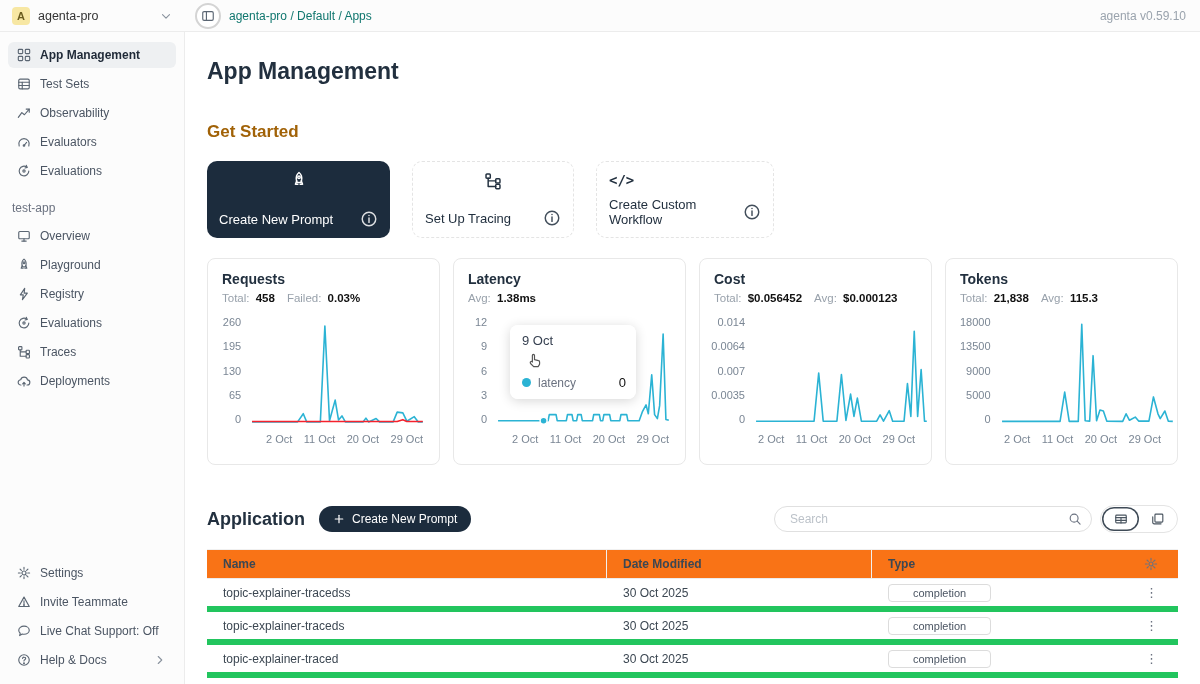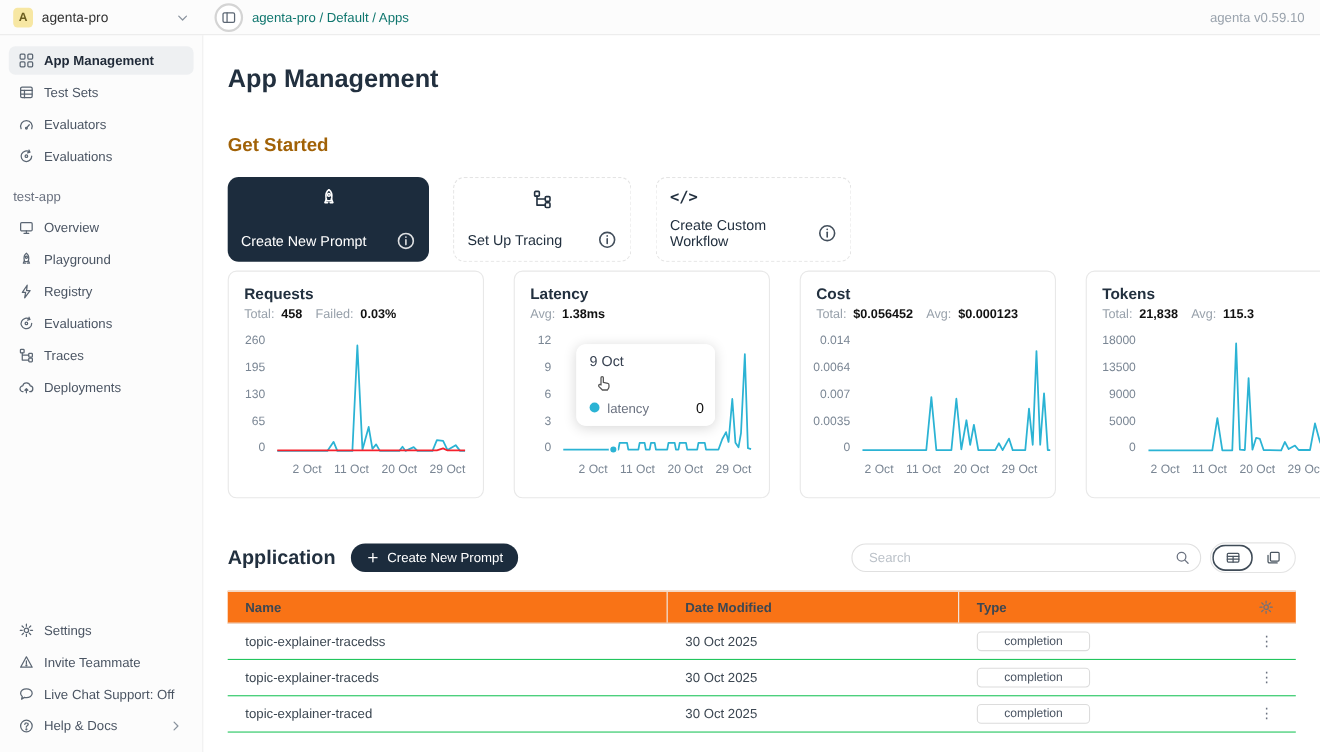--- a/index.html
+++ b/index.html
@@ -43,21 +43,21 @@
   .gs-card.dark{background:#1c2c3d;color:#fff;width:183px;}
   .gs-card.light{background:#fff;border:1px dashed #e4e4e4;color:#22303f;}
   .gs-card.w2{width:162px;} .gs-card.w3{width:178px;}
   .gs-label-row{display:flex;align-items:center;justify-content:space-between;
     font-size:13px;font-weight:500;gap:8px;}
   .gs-card .icon svg{width:18px;height:18px;}
   .gs-info{color:inherit;opacity:.85;}
   .gs-info svg{width:14px;height:14px;}
   .code-glyph{font-family:"DejaVu Sans Mono",monospace;font-size:14px;font-weight:600;}
   
-  .charts-row{display:flex;gap:27px;margin-top:8px;}
+  .charts-row{display:flex;gap:13px;margin-top:20px;}
   .chart-card{width:233px;height:207px;border:1px solid #e8e8e8;border-radius:8px;
     background:#fff;padding:12px 14px;position:relative;}
   .ch-title{font-size:14px;font-weight:600;color:#22303f;}
   .ch-stats{margin-top:5px;font-size:11.5px;color:#98a1ab;display:flex;gap:12px;}
   .ch-stats b{color:#111;font-weight:700;margin-left:3px;}
   .ch-body{display:flex;margin-top:13px;height:108px;}
   .ch-ylab{width:40px;display:flex;flex-direction:column-reverse;justify-content:space-between;
     align-items:flex-end;padding-right:9px;font-size:11px;color:#7a8694;line-height:1;}
   .ch-svg{flex:1;height:108px;overflow:visible;}
   .ch-xlab{margin-left:40px;display:flex;justify-content:space-between;font-size:11px;
@@ -84,21 +84,21 @@
     color:#333;font-family:inherit;min-width:0;}
   .search-box input::placeholder{color:#bcc2c9;}
   .search-btn{border:none;background:none;color:#6b7280;padding:0;display:flex;cursor:pointer;}
   .view-toggle{height:28px;border:1px solid #e4e4e4;border-radius:15px;background:#fff;
     display:flex;padding:1px;}
   .seg{width:37px;height:24px;border:none;background:none;display:flex;align-items:center;
     justify-content:center;color:#4a5560;cursor:pointer;padding:0;}
   .seg.active{box-shadow:inset 0 0 0 1.5px #3f4b57;border-radius:13px;}
   
   .table{margin-top:16px;}
-  .trow{display:flex;align-items:center;height:33px;border-bottom:1px solid #22c55e;
+  .trow{display:flex;align-items:center;height:33px;border-bottom:6px solid #22c55e;
     font-size:12px;color:#3c4752;cursor:pointer;}
   .thead{height:30px;background:#f97316;border-top:1px solid #f0f0f0;
     border-bottom:1px solid #ececec;font-weight:600;color:#3c4752;cursor:default;}
   .c-name{flex:0 0 400px;padding-left:16px;}
   .c-date{flex:0 0 265px;padding-left:16px;}
   .c-type{flex:1;padding-left:16px;}
   .thead .c-name,.thead .c-date{border-right:1px solid #f0f0f0;height:100%;
     display:flex;align-items:center;}
   .c-actions{flex:0 0 70px;display:flex;justify-content:flex-end;padding-right:20px;
     color:#6b7280;}
@@ -151,20 +151,29 @@
             <line x1="2" y1="6" x2="14" y2="6"></line>
             <line x1="2" y1="9.7" x2="14" y2="9.7"></line>
             <line x1="6" y1="6" x2="6" y2="13.5"></line>
           </svg>
         </span>
         <span>Test Sets</span>
       </div>
       <div class="side-item">
         <span class="icon">
           <svg viewBox="0 0 16 16">
+            <polyline points="1.5,13 5.5,7.5 8.5,10 14,3.5"></polyline>
+            <polyline points="10.5,3.5 14,3.5 14,7"></polyline>
+          </svg>
+        </span>
+        <span>Observability</span>
+      </div>
+      <div class="side-item">
+        <span class="icon">
+          <svg viewBox="0 0 16 16">
             <path d="M2.5 12.5a6 6 0 1 1 11 0"></path>
             <line x1="8" y1="12" x2="11" y2="8.5"></line>
             <circle cx="8" cy="12" r="0.9"></circle>
           </svg>
         </span>
         <span>Evaluators</span>
       </div>
       <div class="side-item">
         <span class="icon">
           <svg viewBox="0 0 16 16">

